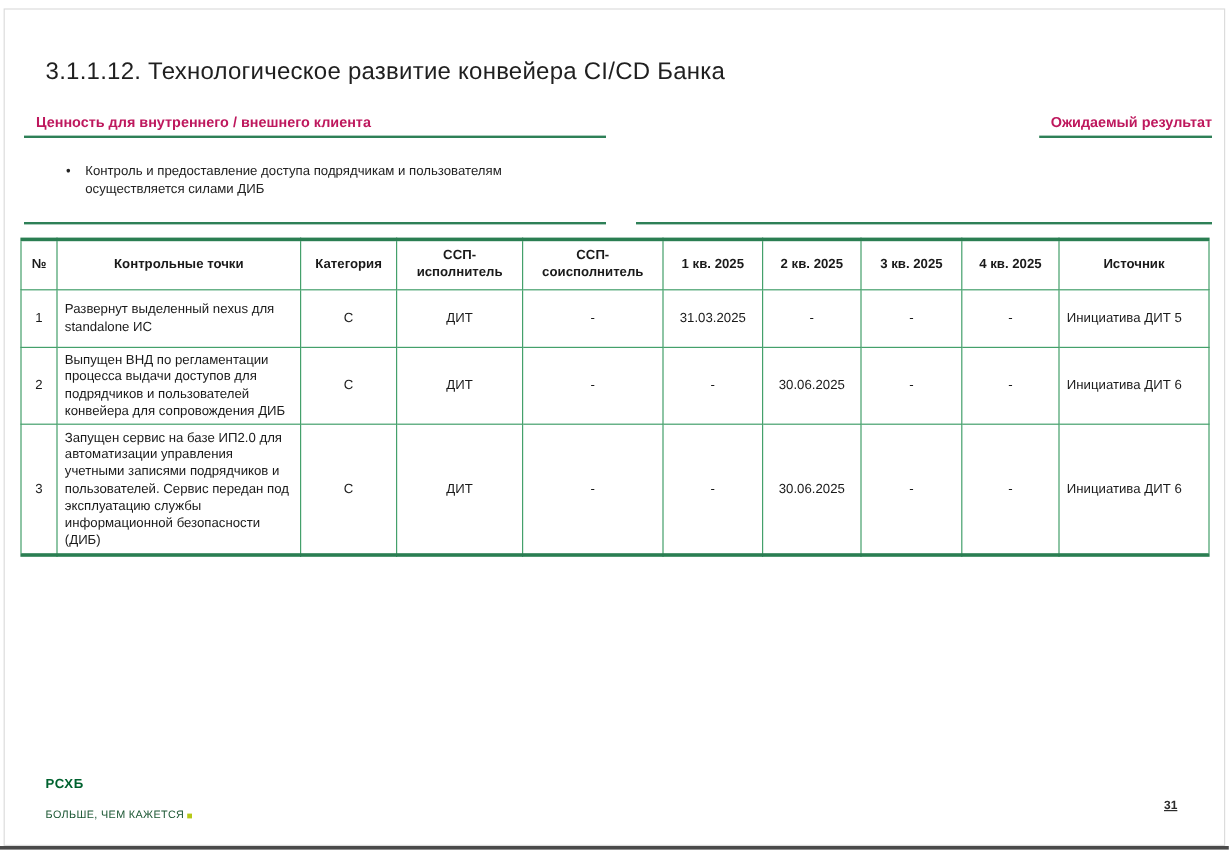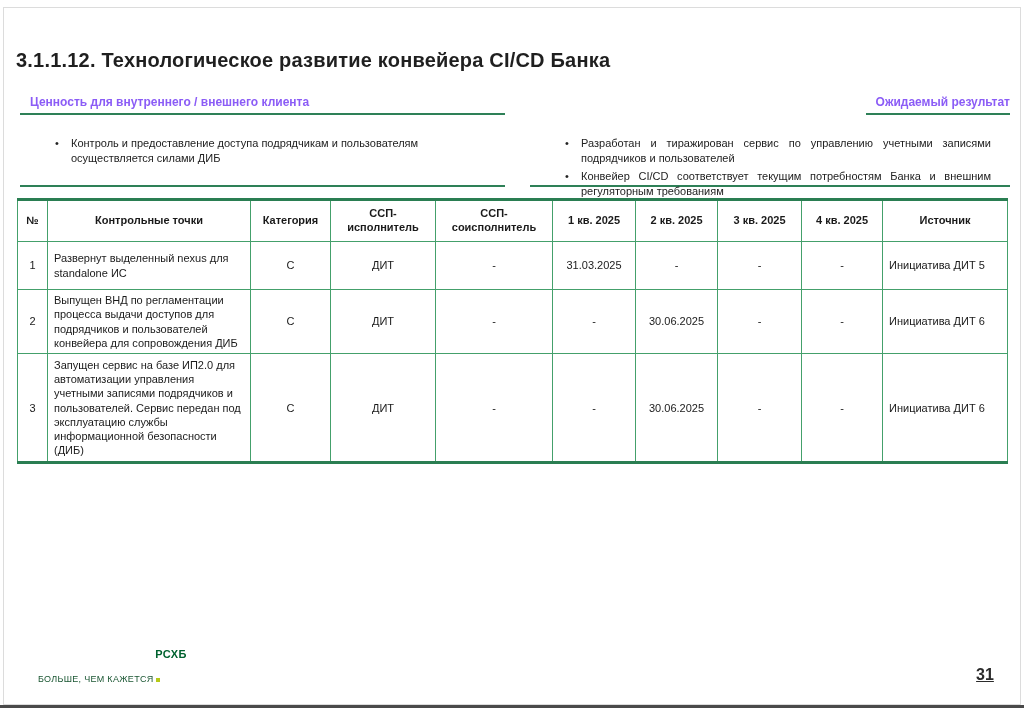--- a/index.html
+++ b/index.html
@@ -11,33 +11,33 @@
   }
   .slide-frame{
     position:absolute;left:3px;top:7px;right:3px;bottom:3px;
     border:1px solid #dcdcdc;pointer-events:none;
   }
   .bottom-bar{
     position:absolute;left:0;right:0;bottom:0;height:3px;background:#4a4a4a;
   }
   
   .slide-title{
-    position:absolute;left:16px;top:36px;width:940px;
-    font-size:20px;font-weight:bold;color:#1f1f1f;letter-spacing:0.2px;
+    position:absolute;left:38px;top:36px;width:940px;
+    font-size:20px;font-weight:normal;color:#1f1f1f;letter-spacing:0.2px;
   }
   
   .panel{
     position:absolute;top:93px;height:92px;
     display:flex;flex-direction:column;
     border-bottom:2px solid #2e8057;
   }
   .panel-left{left:20px;width:485px;}
   .panel-right{left:530px;width:480px;align-items:flex-end;}
   .panel-title{
-    font-size:12px;font-weight:bold;color:#8b5cf6;
+    font-size:12px;font-weight:bold;color:#be185d;
     padding:2px 0 4px 10px;
     border-bottom:2px solid #2e8057;
   }
   .panel-body{flex:1;padding:6px 4px 0 14px;}
   .bullet-list{margin:15px;padding:0;list-style:none;font-size:11px;line-height:1.4;color:#222;}
   .bullet-list li{position:relative;padding-left:22px;margin-bottom:2px;}
   .bullet-list li::before{content:"•";position:absolute;left:6px;top:0;}
   .panel-right .bullet-list li{text-align:justify;}
   
   .kpi-table{
@@ -59,66 +59,60 @@
   .kpi-table td{text-align:center;line-height:1.3;}
   .kpi-table td.cell-left{text-align:left;}
   .row-1 td{height:41px;}
   .row-2 td{height:55px;}
   .row-3 td{height:101px;margin-top:24px;}
   .thead-row th{height:34px;}
   
   .logo{
     position:absolute;left:38px;top:634px;width:150px;
   }
-  .logo-top{display:flex;align-items:flex-start;justify-content:flex-end;}
+  .logo-top{display:flex;align-items:flex-start;}
   .logo-brand{
     font-size:11px;font-weight:bold;color:#00622f;letter-spacing:0.5px;
     margin-top:14px;margin-right:1px;
   }
   .logo-year{font-size:42px;font-weight:bold;line-height:0.95;letter-spacing:-2px;}
   .d-yellow{color:#e3b32a;}
   .d-green{color:#35a14b;}
   .d-dgreen{color:#1c6b35;}
   .d-lime{color:#8ab51e;}
   .logo-tagline{
     font-size:9px;font-weight:normal;color:#1a5632;letter-spacing:0.3px;
     margin-top:14px;white-space:nowrap;
   }
   .tagline-dot{
     display:inline-block;width:4px;height:4px;background:#b6c918;margin-left:2px;
   }
   .page-number{
     position:absolute;left:970px;top:666px;width:30px;
-    font-size:16px;font-weight:bold;color:#2b2b2b;text-align:center;text-decoration:underline;
+    font-size:10px;font-weight:bold;color:#2b2b2b;text-align:left;text-decoration:underline;
   }
 </style>
 </head>
 <body>
 
 <div class="slide-frame"></div>
 
 <h1 class="slide-title">3.1.1.12. Технологическое развитие конвейера CI/CD Банка</h1>
 
 <section class="panel panel-left">
   <div class="panel-title">Ценность для внутреннего / внешнего клиента</div>
   <div class="panel-body">
     <ul class="bullet-list">
       <li>Контроль и предоставление доступа подрядчикам и пользователям осуществляется силами ДИБ</li>
     </ul>
   </div>
 </section>
 
 <section class="panel panel-right">
   <div class="panel-title">Ожидаемый результат</div>
-  <div class="panel-body">
-    <ul class="bullet-list">
-      <li>Разработан и тиражирован сервис по управлению учетными записями подрядчиков и пользователей</li>
-      <li>Конвейер CI/CD соответствует текущим потребностям Банка и внешним регуляторным требованиям</li>
-    </ul>
-  </div>
 </section>
 
 <table class="kpi-table">
   <colgroup>
     <col style="width:30px">
       <col style="width:203px">
       <col style="width:80px">
     <col style="width:105px">
       <col style="width:117px">
       <col style="width:83px">

